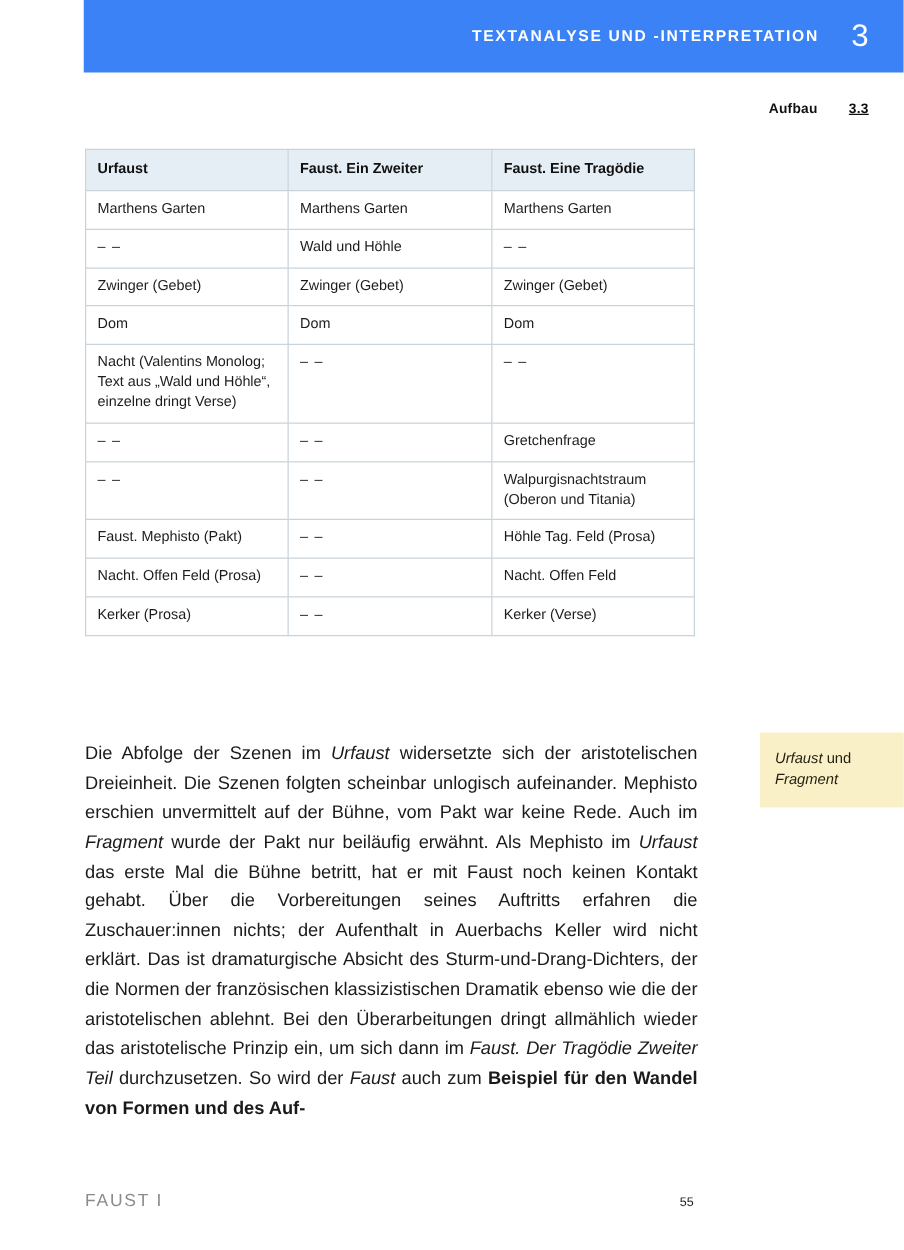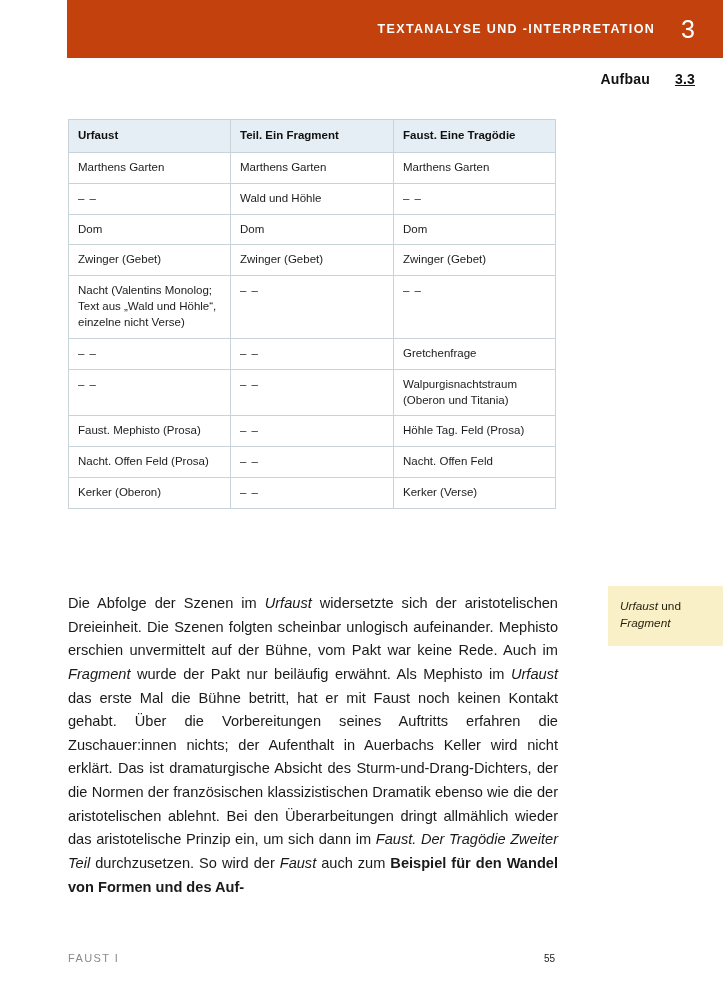--- a/index.html
+++ b/index.html
@@ -22,21 +22,21 @@
     height: 1000px;
   }
 
   
   .header-banner {
     position: absolute;
     left: 67px;
     top: 0;
     width: 656px;
     height: 58px;
-    background: #c2410c;
+    background: #3b82f6;
     display: flex;
     align-items: center;
     justify-content: flex-end;
   }
   .header-title {
     color: #ffffff;
     font-size: 12.5px;
     font-weight: bold;
     letter-spacing: 1.35px;
     text-transform: uppercase;
@@ -48,24 +48,24 @@
     font-weight: normal;
     margin-left: 26px;
     margin-right: 28px;
     line-height: 1;
   }
 
   
   .subheader {
     position: absolute;
     right: 28px;
-    top: 71px;
+    top: 81px;
     display: flex;
     align-items: baseline;
-    font-size: 14px;
+    font-size: 11px;
     font-weight: bold;
     color: #111111;
     letter-spacing: 0.2px;
   }
   .subheader-num {
     margin-left: 25px;
     text-decoration: underline;
   }
 
   
@@ -142,21 +142,21 @@
   .footer {
     position: absolute;
     left: 68px;
     top: 952px;
     width: 487px;
     display: flex;
     align-items: baseline;
     justify-content: space-between;
   }
   .footer-label {
-    font-size: 11px;
+    font-size: 14px;
     letter-spacing: 1.4px;
     color: #8b8b8b;
     text-transform: uppercase;
   }
   .footer-page {
     font-size: 10px;
     color: #222222;
   }
 </style>
 </head>
@@ -176,72 +176,72 @@
 
   <table class="scene-table">
     <colgroup>
       <col class="c1">
         <col class="c2">
         <col class="c3">
     </colgroup>
     <thead>
       <tr>
         <th>Urfaust</th>
-        <th>Teil. Ein Fragment</th>
+        <th>Faust. Ein Zweiter</th>
         <th>Faust. Eine Tragödie</th>
       </tr>
     </thead>
     <tbody id="table-body">
         <tr>
           <td>Marthens Garten</td>
           <td>Marthens Garten</td>
           <td>Marthens Garten</td>
         </tr>
         <tr>
           <td class="cell-dash">– –</td>
           <td>Wald und Höhle</td>
           <td class="cell-dash">– –</td>
         </tr>
         <tr>
+          <td>Zwinger (Gebet)</td>
+          <td>Zwinger (Gebet)</td>
+          <td>Zwinger (Gebet)</td>
+        </tr>
+        <tr>
           <td>Dom</td>
           <td>Dom</td>
           <td>Dom</td>
         </tr>
         <tr>
-          <td>Zwinger (Gebet)</td>
-          <td>Zwinger (Gebet)</td>
-          <td>Zwinger (Gebet)</td>
-        </tr>
-        <tr>
-          <td>Nacht (Valentins Monolog; Text aus „Wald und Höhle“, einzelne nicht Verse)</td>
+          <td>Nacht (Valentins Monolog; Text aus „Wald und Höhle“, einzelne dringt Verse)</td>
           <td class="cell-dash">– –</td>
           <td class="cell-dash">– –</td>
         </tr>
         <tr>
           <td class="cell-dash">– –</td>
           <td class="cell-dash">– –</td>
           <td>Gretchenfrage</td>
         </tr>
         <tr>
           <td class="cell-dash">– –</td>
           <td class="cell-dash">– –</td>
           <td>Walpurgisnachtstraum (Oberon und Titania)</td>
         </tr>
         <tr>
-          <td>Faust. Mephisto (Prosa)</td>
+          <td>Faust. Mephisto (Pakt)</td>
           <td class="cell-dash">– –</td>
           <td>Höhle Tag. Feld (Prosa)</td>
         </tr>
         <tr>
           <td>Nacht. Offen Feld (Prosa)</td>
           <td class="cell-dash">– –</td>
           <td>Nacht. Offen Feld</td>
         </tr>
         <tr>
-          <td>Kerker (Oberon)</td>
+          <td>Kerker (Prosa)</td>
           <td class="cell-dash">– –</td>
           <td>Kerker (Verse)</td>
         </tr>
       </tbody>
   </table>
 
   <div class="body-text" id="body-text"><span>Die Abfolge der Szenen im </span><i>Urfaust</i><span> widersetzte sich der aristotelischen Dreieinheit. Die Szenen folgten scheinbar unlogisch aufeinander. Mephisto erschien unvermittelt auf der Bühne, vom Pakt war keine Rede. Auch im </span><i>Fragment</i><span> wurde der Pakt nur beiläufig erwähnt. Als Mephisto im </span><i>Urfaust</i><span> das erste Mal die Bühne betritt, hat er mit Faust noch keinen Kontakt gehabt. Über die Vorbereitungen seines Auftritts erfahren die Zuschauer:innen nichts; der Aufenthalt in Auerbachs Keller wird nicht erklärt. Das ist dramaturgische Absicht des Sturm-und-Drang-Dichters, der die Normen der französischen klassizistischen Dramatik ebenso wie die der aristotelischen ablehnt. Bei den Überarbeitungen dringt allmählich wieder das aristotelische Prinzip ein, um sich dann im </span><i>Faust. Der Tragödie Zweiter Teil</i><span> durchzusetzen. So wird der </span><i>Faust</i><span> auch zum </span><b>Beispiel für den Wandel von Formen und des Auf-</b></div>
 
   <div class="margin-note">
     <i>Urfaust</i><span> und</span><br>

